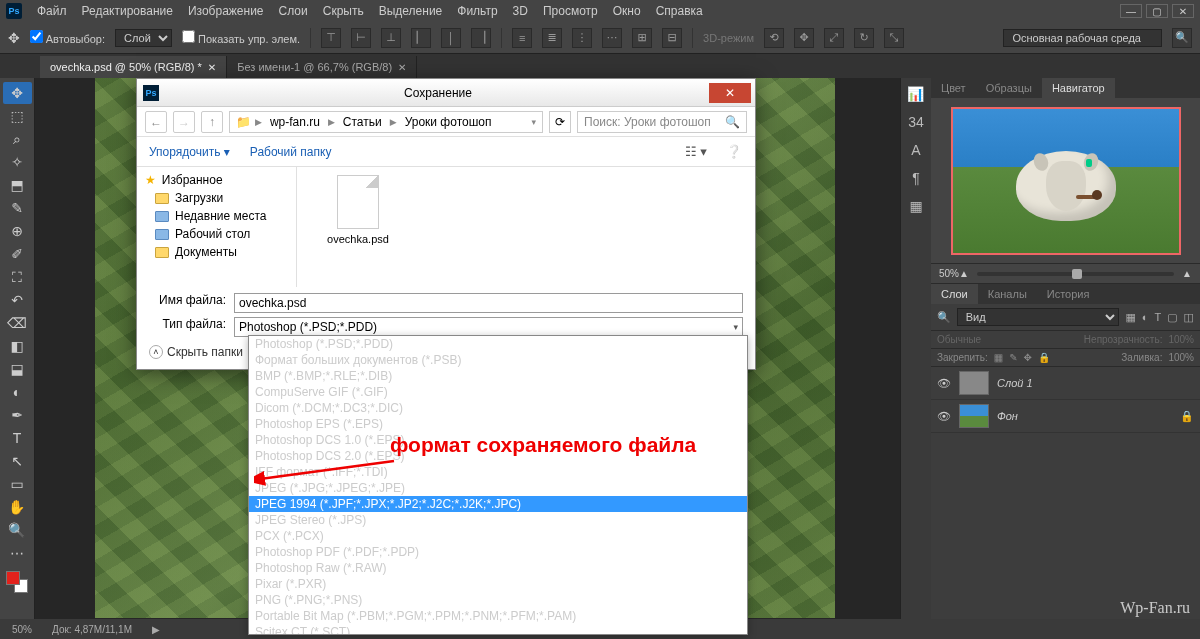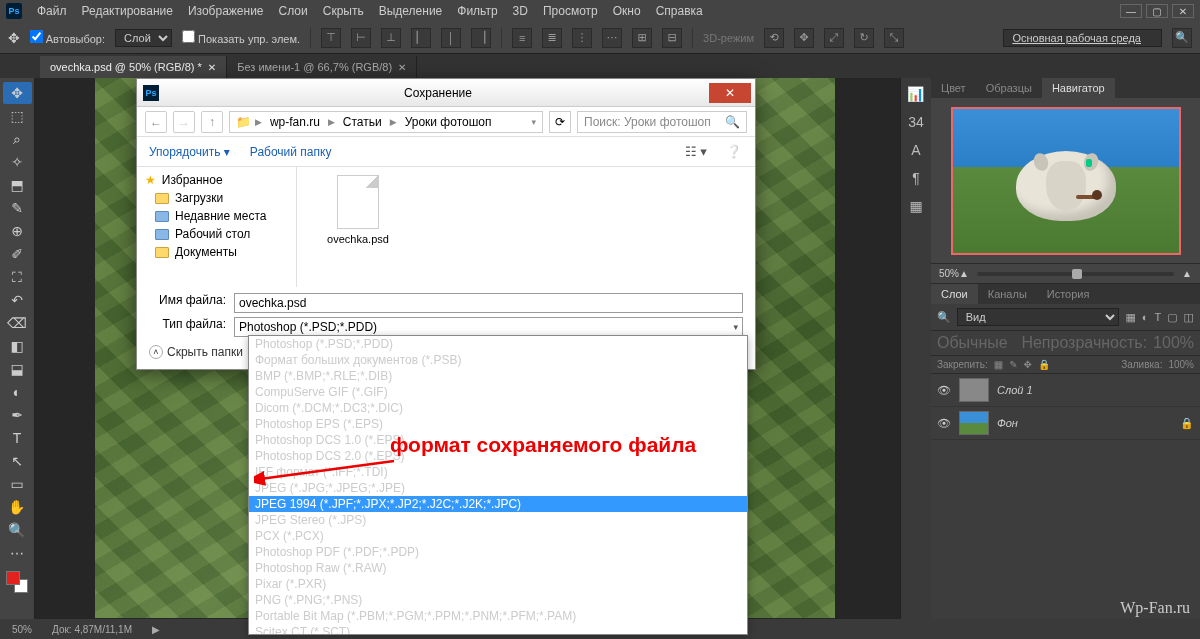--- a/index.html
+++ b/index.html
@@ -8,21 +8,21 @@
 .menubar .ps-logo { width:16px;height:16px;background:#001e36;color:#31a8ff;font-weight:bold;font-size:9px;display:flex;align-items:center;justify-content:center;border-radius:2px; }
 .menubar span { cursor: default; }
 .win-controls { margin-left:auto; display:flex; gap:4px; }
 .win-controls div { width:22px;height:14px;border:1px solid #666;display:flex;align-items:center;justify-content:center;font-size:10px; }
 .options-bar { background:#444; height:32px; border-bottom:1px solid #222; display:flex;align-items:center;padding:0 8px;gap:10px;font-size:11px;color:#ccc; }
 .options-bar .move-icon{font-size:14px;}
 .options-bar input[type=checkbox]{margin-right:3px;}
 .options-bar select{background:#333;color:#ccc;border:1px solid #222;font-size:11px;padding:1px 4px;}
 .options-bar .sep{width:1px;height:20px;background:#333;}
 .options-bar .icon-btn{width:20px;height:20px;background:#3a3a3a;border:1px solid #2a2a2a;display:flex;align-items:center;justify-content:center;font-size:11px;color:#999;}
-.workspace-combo{margin-left:auto;background:#333;border:1px solid #222;padding:2px 20px 2px 8px;color:#ccc;font-size:11px;text-decoration:underline;}
+.workspace-combo{margin-left:auto;background:#333;border:1px solid #222;padding:2px 20px 2px 8px;color:#ccc;font-size:11px;}
 .tabs-bar{height:24px;background:#333;display:flex;align-items:flex-end;padding-left:40px;font-size:11px;}
 .tab{height:22px;padding:0 10px;display:flex;align-items:center;gap:6px;border-right:1px solid #222;color:#aaa;}
 .tab.active{background:#444;color:#eee;}
 .tab .close{font-size:10px;}
 .main-area{position:absolute;top:78px;left:0;right:0;bottom:20px;display:flex;}
 .toolbox{width:35px;background:#444;border-right:1px solid #222;display:flex;flex-direction:column;align-items:center;padding-top:4px;}
 .toolbox .tool{width:29px;height:22px;display:flex;align-items:center;justify-content:center;font-size:14px;color:#ccc;margin-bottom:1px;border-radius:2px;}
 .toolbox .tool.active{background:#2a6db5;}
 .toolbox .swatches{margin-top:6px;position:relative;width:22px;height:22px;}
 .toolbox .fg{position:absolute;width:14px;height:14px;background:#e2221c;border:1px solid #777;left:0;top:0;}
@@ -47,21 +47,21 @@
 .sheep .tag{position:absolute;width:6px;height:8px;background:#0c8;left:80px;top:28px;border-radius:2px;}
 .sheep .pipe{position:absolute;width:22px;height:4px;background:#7a5030;left:70px;top:64px;border-radius:2px;}
 .sheep .pipe::after{content:"";position:absolute;right:-4px;top:-5px;width:10px;height:10px;background:#5a3820;border-radius:50%;}
 .zoom-row{display:flex;align-items:center;background:#444;padding:4px 8px;font-size:10px;border-top:1px solid #2a2a2a;border-bottom:1px solid #2a2a2a;}
 .zoom-slider{flex:1;height:4px;background:#333;margin:0 8px;position:relative;border-radius:2px;}
 .zoom-slider .thumb{position:absolute;width:10px;height:10px;background:#aaa;border-radius:2px;top:-3px;left:48%;}
 .layers-panel{flex:1;background:#3d3d3d;display:flex;flex-direction:column;}
 .layers-toolbar{display:flex;align-items:center;padding:4px 6px;gap:6px;font-size:11px;border-bottom:1px solid #2a2a2a;}
 .layers-toolbar select{background:#333;color:#ccc;border:1px solid #222;font-size:11px;flex:1;padding:1px 4px;}
 .layers-toolbar .ic{font-size:11px;color:#aaa;}
-.blend-row{display:flex;align-items:center;padding:3px 6px;font-size:16px;color:#777;border-bottom:1px solid #2a2a2a;gap:6px;}
+.blend-row{display:flex;align-items:center;padding:3px 6px;font-size:10px;color:#777;border-bottom:1px solid #2a2a2a;gap:6px;}
 .blend-row .dim{color:#666;}
 .lock-row{display:flex;align-items:center;padding:3px 6px;font-size:10px;color:#888;gap:6px;border-bottom:1px solid #2a2a2a;}
 .layer-item{display:flex;align-items:center;padding:4px 6px;gap:8px;border-bottom:1px solid #333;font-size:11px;}
 .layer-item .eye{width:14px;text-align:center;}
 .layer-item .thumb{width:30px;height:24px;background:#888;border:1px solid #666;}
 .layer-item .thumb.img{background:linear-gradient(180deg,#3a8fd6 0 50%,#5a8a3e 50% 100%);}
 .layer-item .name{font-style:italic;color:#ccc;}
 .status-bar{position:absolute;bottom:0;left:0;right:0;height:20px;background:#3a3a3a;display:flex;align-items:center;padding:0 12px;font-size:10px;color:#aaa;gap:20px;}
 .watermark{position:absolute;right:10px;bottom:22px;color:#e0e0e0;font-size:16px;font-family:Georgia,serif;opacity:.85;}
 

